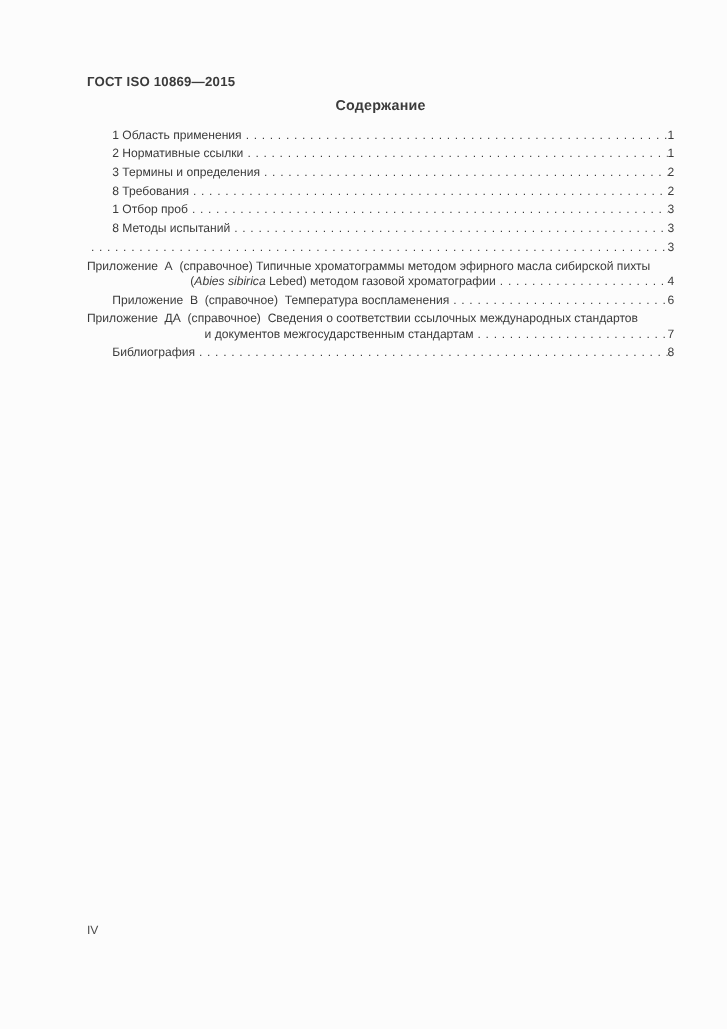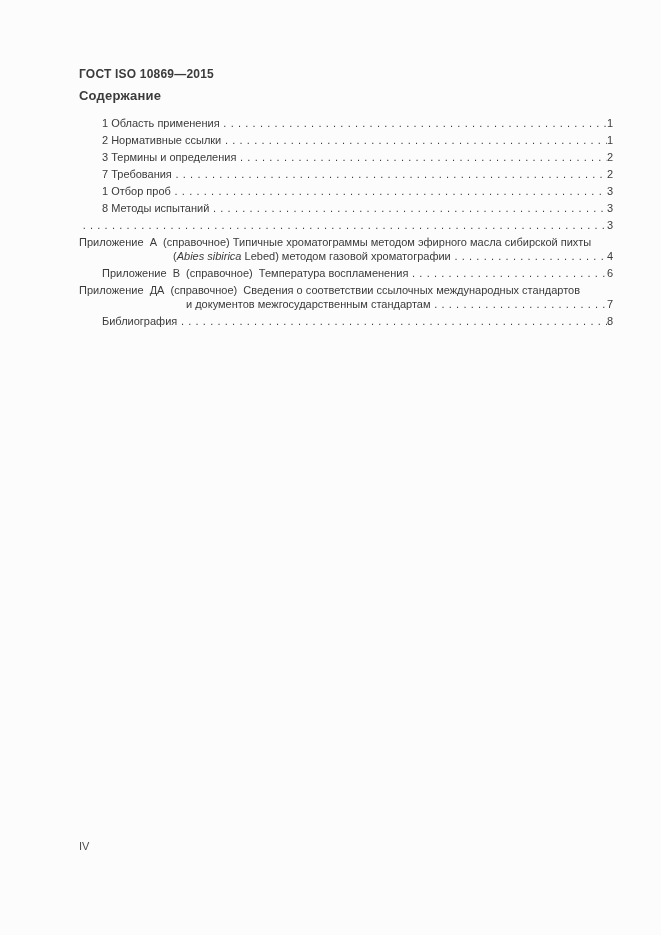--- a/index.html
+++ b/index.html
@@ -24,20 +24,21 @@
     font-weight: bold;
     letter-spacing: 0.2px;
     white-space: pre;
     margin-top: 10px;
   }
   .doc-title {
     position: absolute;
     left: 79px;
     top: 88px;
     width: 534px;
+    text-align: center;
     font-size: 13px;
     font-weight: bold;
     letter-spacing: 0.2px;
   }
   .toc {
     position: absolute;
     left: 79px;
     top: 116px;
     width: 534px;
     font-size: 11px;
@@ -110,21 +111,21 @@
       <span class="toc-page">1</span>
     </div>
 
     <div class="toc-entry toc-row">
       <span class="toc-label">3 Термины и определения</span>
       <span class="toc-dots"></span>
       <span class="toc-page">2</span>
     </div>
 
     <div class="toc-entry toc-row">
-      <span class="toc-label">7 Требования</span>
+      <span class="toc-label">8 Требования</span>
       <span class="toc-dots"></span>
       <span class="toc-page">2</span>
     </div>
 
     <div class="toc-entry toc-row">
       <span class="toc-label">1 Отбор проб</span>
       <span class="toc-dots"></span>
       <span class="toc-page">3</span>
     </div>
 

